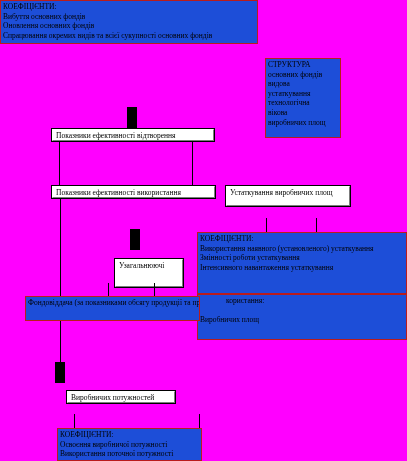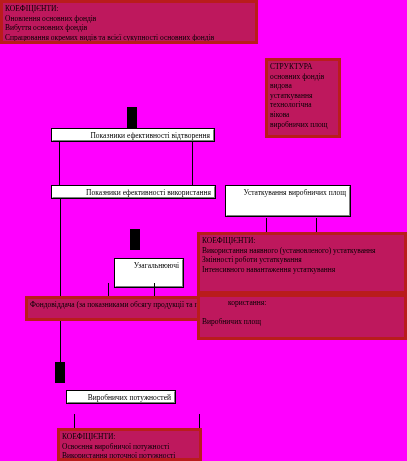--- a/index.html
+++ b/index.html
@@ -13,22 +13,22 @@
     font-family: "Liberation Serif", serif;
     overflow: hidden;
   }
   #canvas {
     position: relative;
     width: 407px;
     height: 461px;
   }
   .box {
     position: absolute;
-    background: #be185d;
-    border: 3px solid #b91c1c;
+    background: #1d4ed8;
+    border: 1px solid #b91c1c;
     box-sizing: border-box;
     font-size: 7.5px;
     line-height: 9.6px;
     color: #000000;
     padding: 1px 2px;
     white-space: nowrap;
     overflow: hidden;
   }
   .box.multiline {
     white-space: normal;
@@ -43,43 +43,43 @@
     background: #ffffff;
     box-sizing: border-box;
     border-top: 1px solid #ffffff;
     border-left: 1px solid #ffffff;
     border-right: 1px solid #7b7b7b;
     border-bottom: 1px solid #7b7b7b;
     outline: 1px solid #000000;
     font-size: 7.5px;
     line-height: 9px;
     color: #000000;
-    text-align: right;
+    text-align: left;
     white-space: nowrap;
     padding: 1px 3px;
   }
   .connector {
     position: absolute;
     background: #000000;
   }
   .vline { width: 1px; }
   .bar {
     position: absolute;
     background: #000000;
   }
 </style>
 </head>
 <body>
 
 <div id="canvas">
 
   <div class="box multiline" style="left:0px; top:0px; width:258px; height:44px;">
     <span class="line">КОЕФІЦІЄНТИ:</span>
+    <span class="line">Вибуття основних фондів</span>
     <span class="line">Оновлення основних фондів</span>
-    <span class="line">Вибуття основних фондів</span>
     <span class="line">Спрацювання окремих видів та всієї сукупності основних фондів</span>
   </div>
 
   <div class="box multiline" style="left:265px; top:58px; width:76px; height:80px;">
     <span class="line">СТРУКТУРА</span>
     <span class="line">основних фондів</span>
     <span class="line">видова</span>
     <span class="line">устаткування</span>
     <span class="line">технологічна</span>
     <span class="line">вікова</span>
@@ -92,21 +92,21 @@
     <span>Показники ефективності відтворення</span>
   </div>
 
   <div class="connector vline" style="left:59px; top:141px; height:47px;"></div>
   <div class="connector vline" style="left:192px; top:141px; height:47px;"></div>
 
   <div class="node" style="left:52px; top:186px; width:163px; height:12px;">
     <span>Показники ефективності використання</span>
   </div>
 
-  <div class="node" style="left:226px; top:186px; width:124px; height:30px;">
+  <div class="node" style="left:226px; top:186px; width:124px; height:20px;">
     <span>Устаткування виробничих площ</span>
   </div>
 
   <div class="connector vline" style="left:60px; top:198px; height:166px;"></div>
 
   <div class="connector vline" style="left:266px; top:218px; height:15px;"></div>
   <div class="connector vline" style="left:316px; top:218px; height:15px;"></div>
 
   <div class="bar" style="left:130px; top:229px; width:10px; height:21px;"></div>
 

